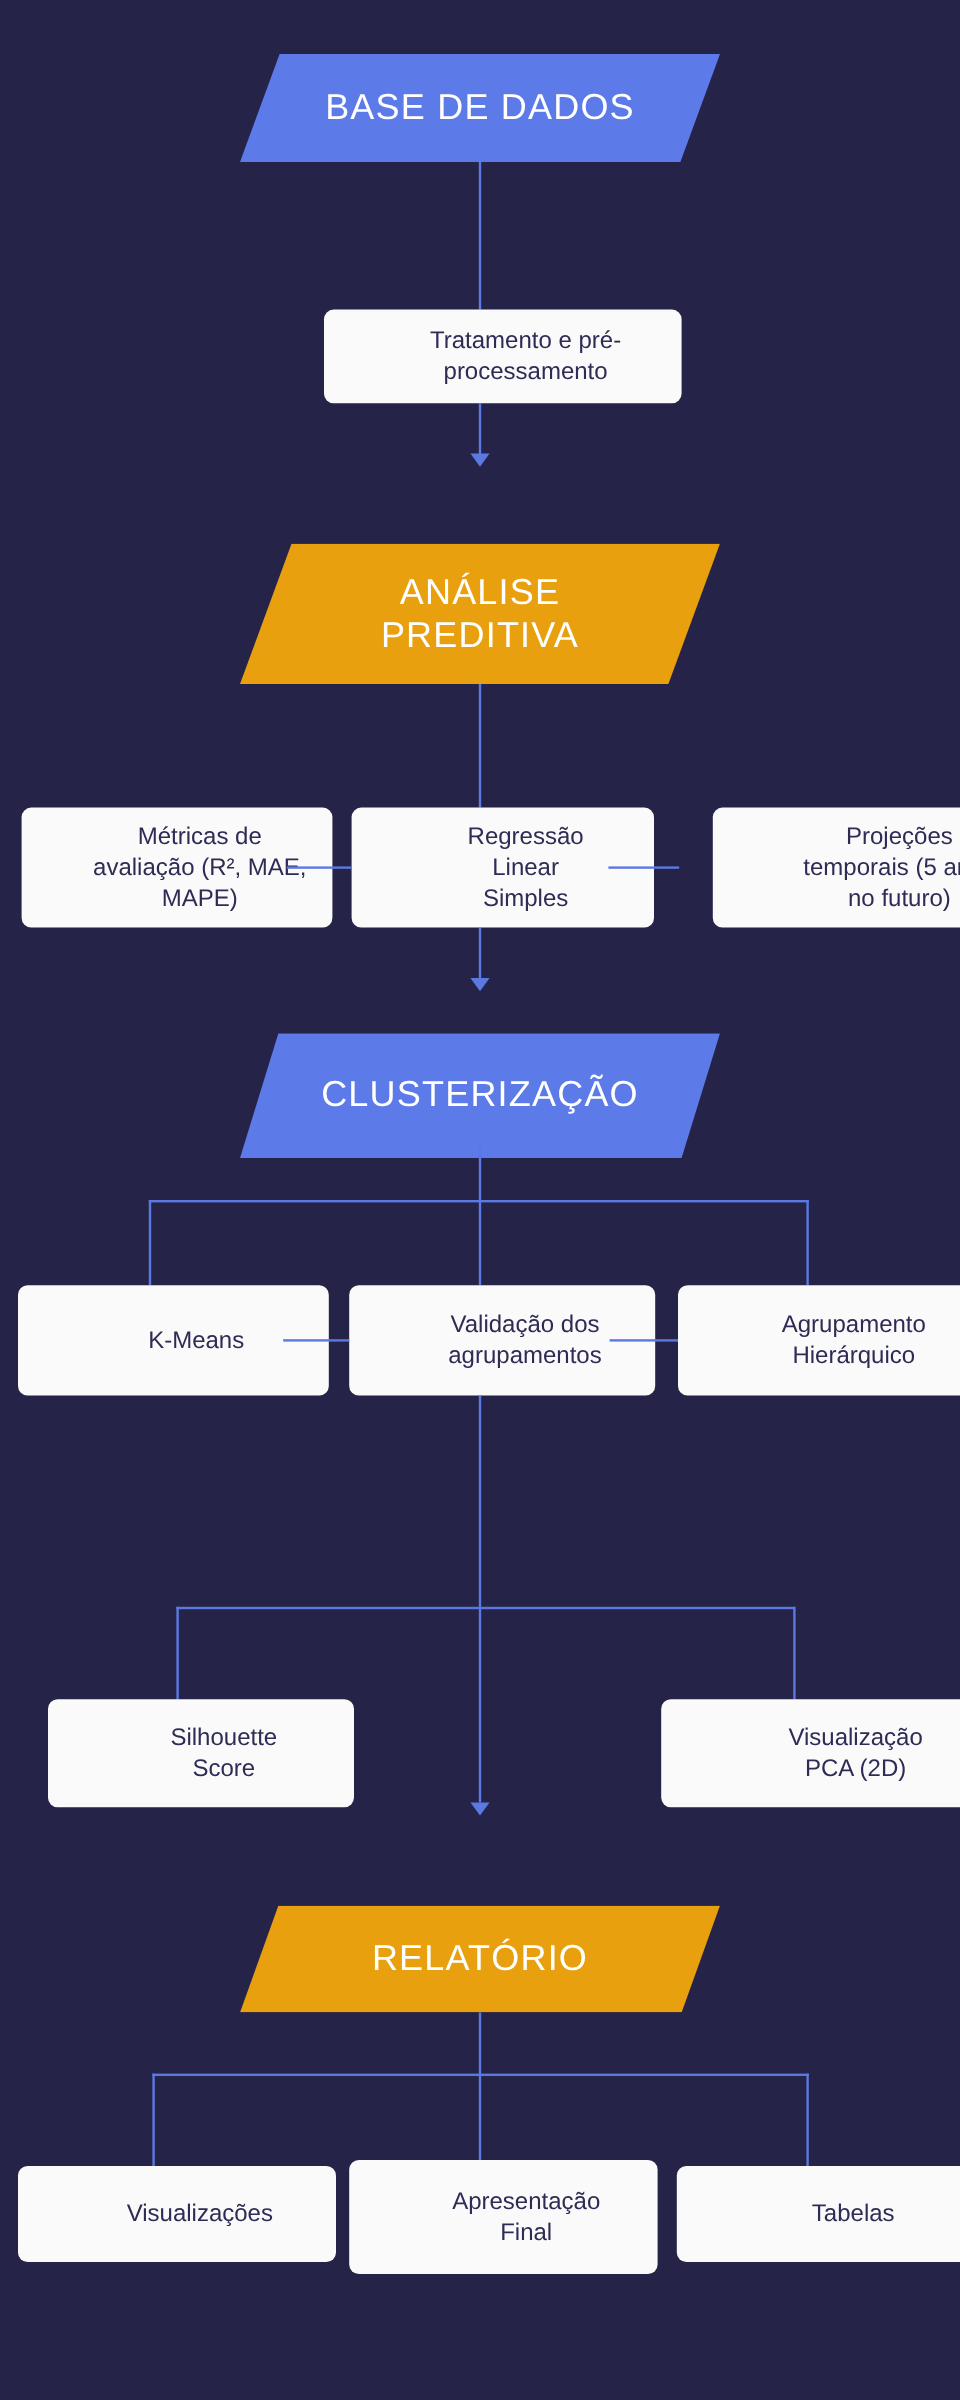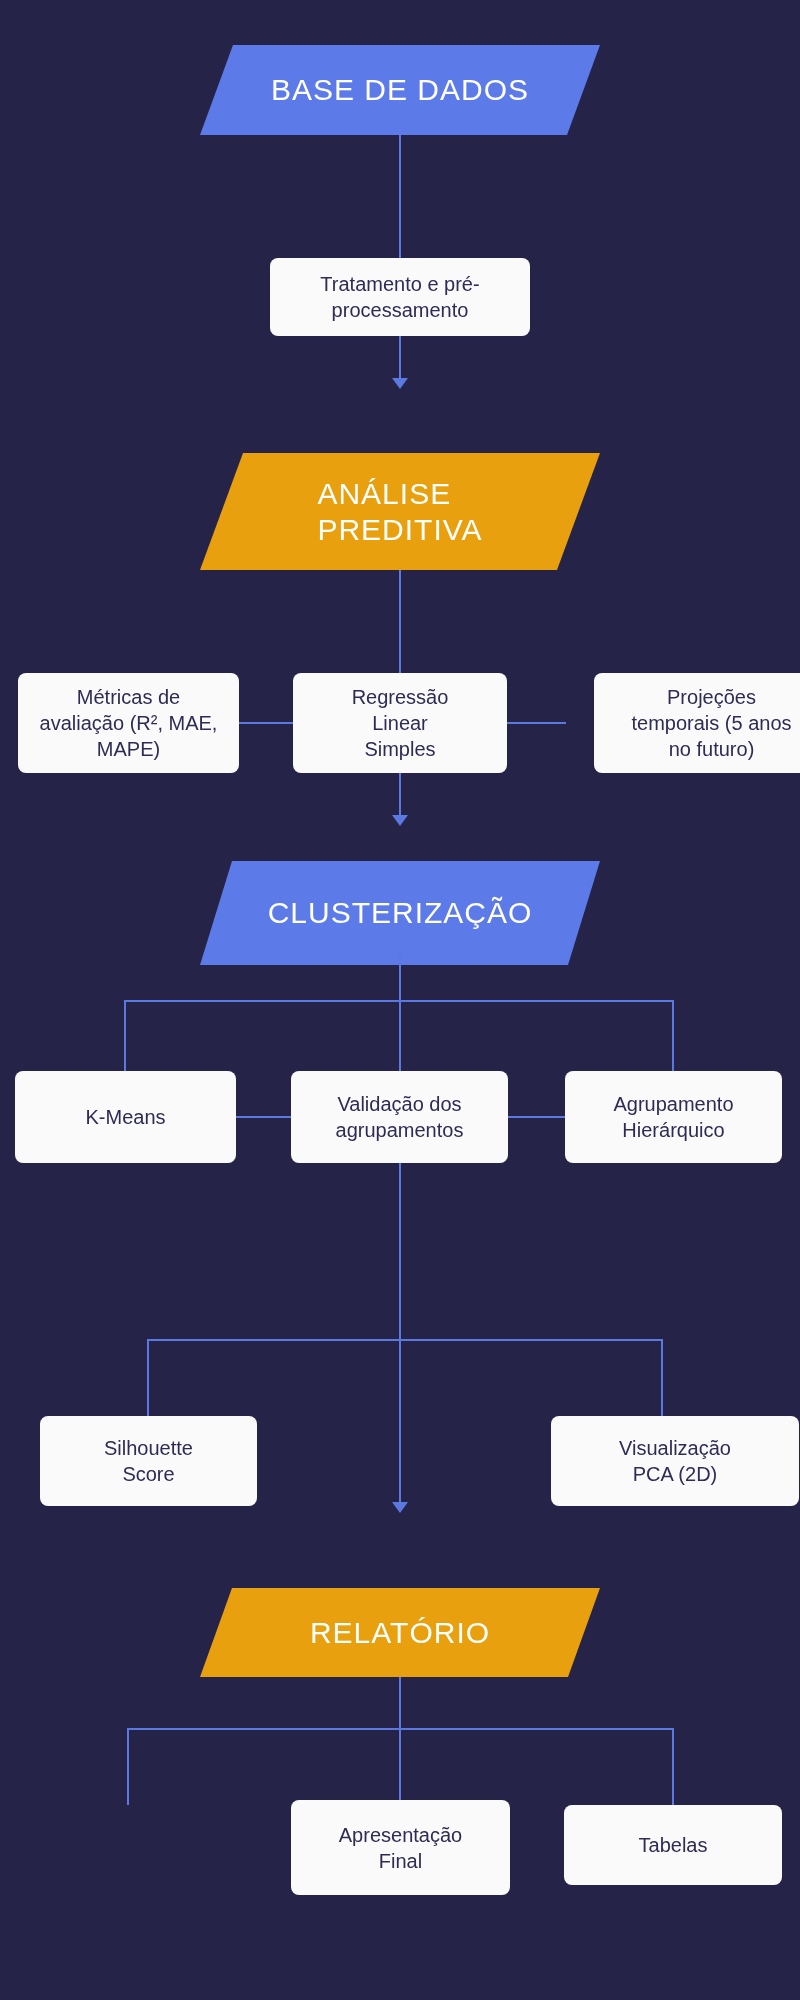--- a/index.html
+++ b/index.html
@@ -24,32 +24,33 @@
     --s: 32px;
     clip-path: polygon(var(--s) 0, 100% 0, calc(100% - var(--s)) 100%, 0 100%);
   }
   .para.blue   { background: #5C7BE8; }
   .para.orange { background: #E8A00F; }
   .para-label {
     color: #FFFFFF;
     font-size: 30px;
     font-weight: 500;
     letter-spacing: 1px;
-    text-align: left;
+    text-align: center;
     line-height: 1.18;
     white-space: pre-line;
   }
   
   .node {
     position: absolute;
     background: #FAFAFA;
     border-radius: 8px;
     display: flex;
     align-items: center;
     justify-content: center;
+    padding-left: 38px;
   }
   .node-label {
     color: #2E2C55;
     font-size: 20px;
     font-weight: 500;
     text-align: center;
     line-height: 1.3;
     white-space: pre-line;
     padding: 0 6px;
   }
@@ -153,20 +154,23 @@
 
   <div class="para orange" style="left:200px; top:1588px; width:400px; height:89px; --s:32px">
     <span class="para-label">RELATÓRIO</span>
   </div>
 
   <div class="vline" style="left:399px; top:1677px; height:123px"></div>
   <div class="hline" style="left:127px; top:1728px; width:547px"></div>
   <div class="vline" style="left:127px; top:1728px; height:77px"></div>
   <div class="vline" style="left:672px; top:1728px; height:77px"></div>
 
+  <div class="node" style="left:15px; top:1805px; width:227px; height:80px">
+    <span class="node-label">Visualizações</span>
+  </div>
   <div class="node" style="left:291px; top:1800px; width:219px; height:95px">
     <span class="node-label">Apresentação
 Final</span>
   </div>
   <div class="node" style="left:564px; top:1805px; width:218px; height:80px">
     <span class="node-label">Tabelas</span>
   </div>
 
 </div>
 

